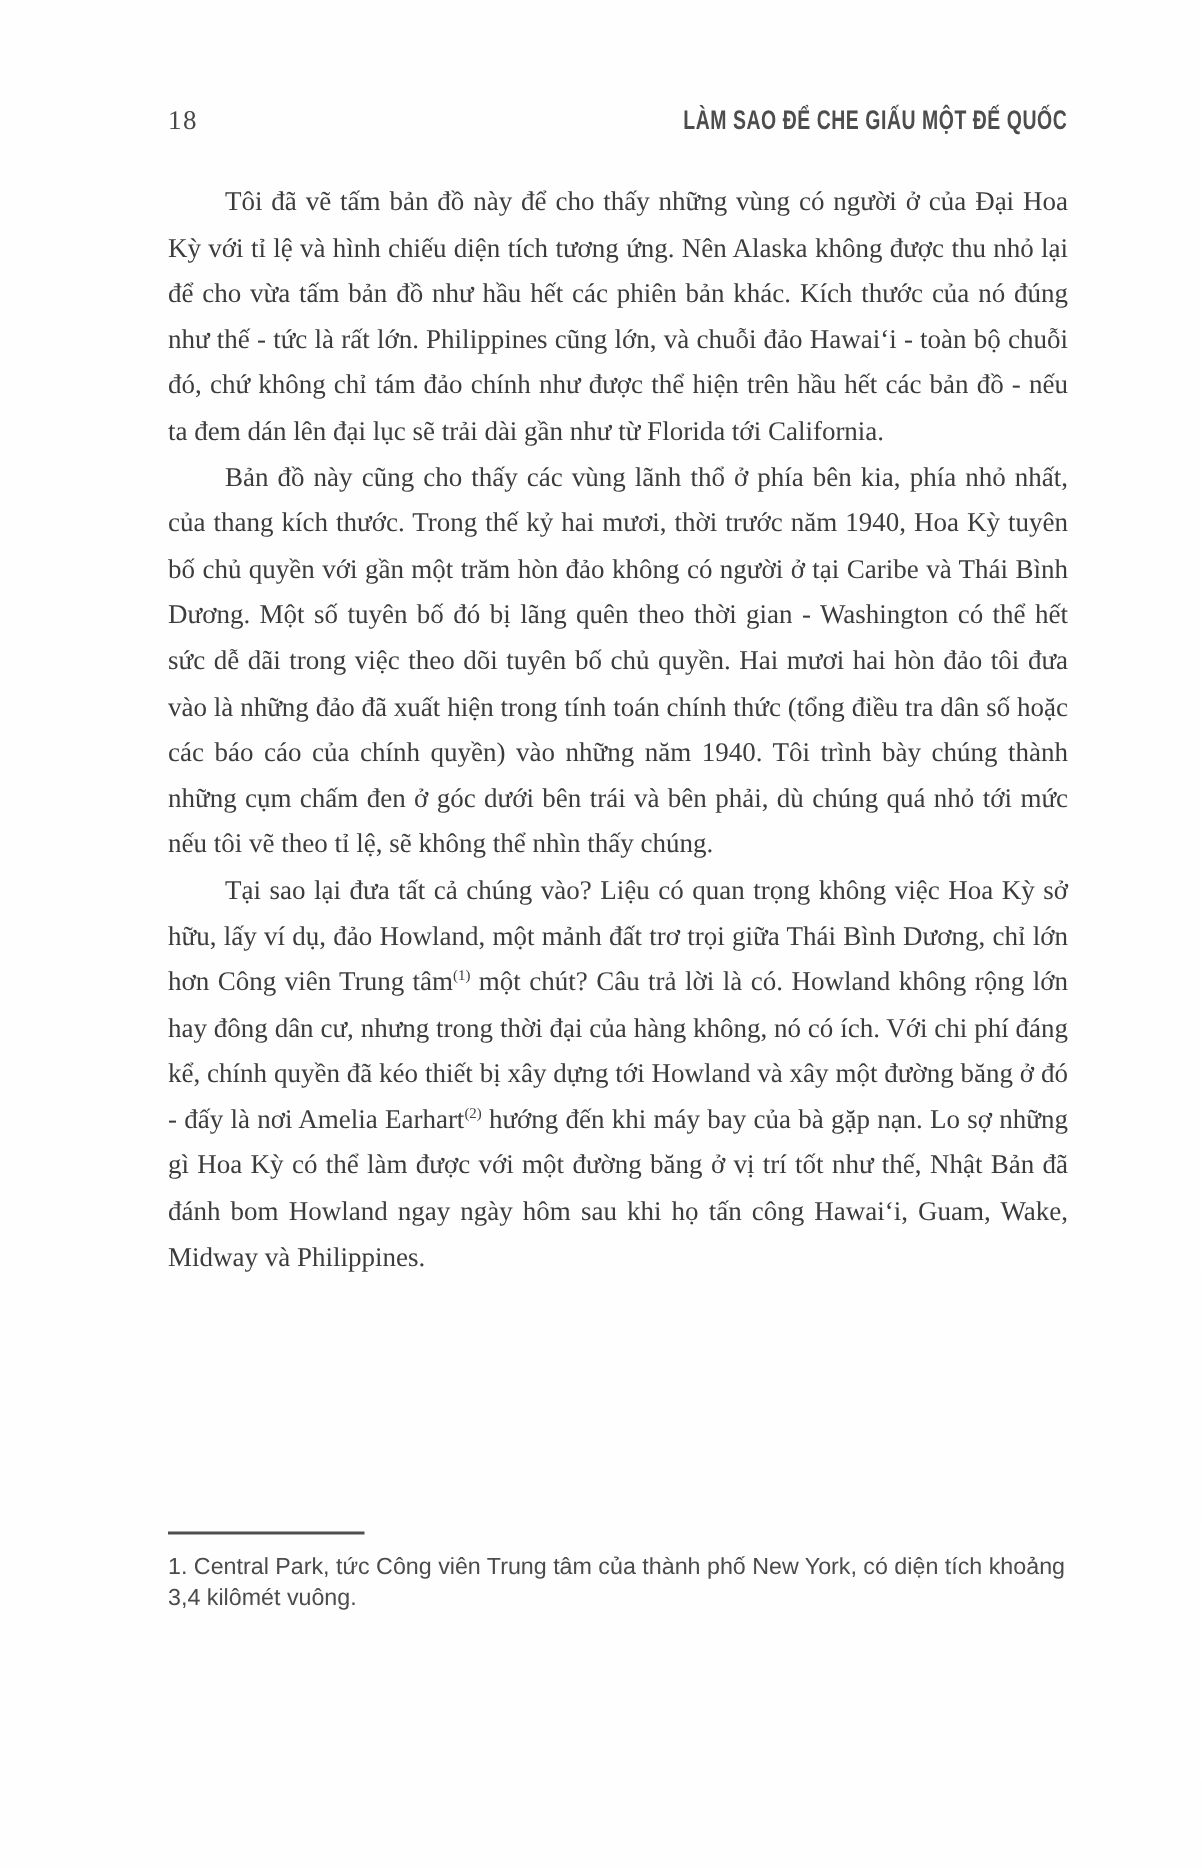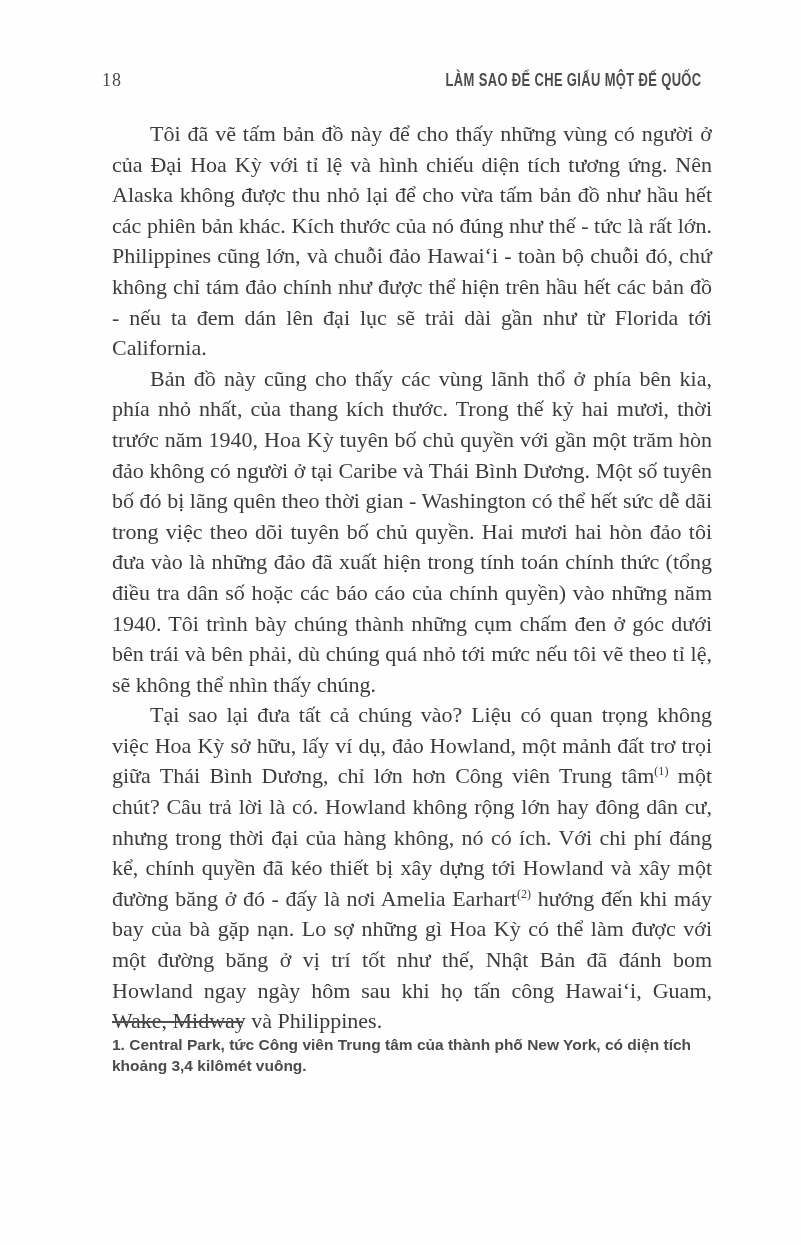--- a/index.html
+++ b/index.html
@@ -12,21 +12,21 @@
   }
   .page {
     position: relative;
     width: 801px;
     height: 1245px;
     background: #fefefe;
   }
   .page-header {
     position: absolute;
     top: 70px;
-    left: 102px;
+    left: 112px;
     width: 600px;
     display: flex;
     justify-content: space-between;
     align-items: baseline;
   }
   .page-number {
     font-family: "Liberation Serif", "DejaVu Serif", serif;
     font-size: 18px;
     color: #4a4a4a;
     letter-spacing: 1px;
@@ -39,21 +39,21 @@
     color: #4d4d4d;
     white-space: nowrap;
     transform: scaleX(0.72);
     transform-origin: right center;
   }
   .body-text {
     position: absolute;
     top: 119px;
     left: 112px;
     width: 600px;
-    font-size: 22px;
+    font-size: 18px;
     line-height: 30.6px;
     color: #3c3c3c;
     text-align: justify;
   }
   .body-text p {
     margin: 0;
     text-indent: 38px;
   }
   .body-text sup {
     font-size: 0.55em;
@@ -72,21 +72,20 @@
     height: 2px;
     background: #4f4f4f;
     margin: 0 0 11px 0;
   }
   .footnote {
     font-family: "Liberation Sans", "DejaVu Sans", sans-serif;
     font-size: 15.5px;
     line-height: 21.3px;
     color: #4b4b4b;
     text-align: left;
-    font-weight: bold;
   }
 </style>
 </head>
 <body>
 
 <div class="page">
 
   <header class="page-header">
     <span class="page-number">18</span>
     <span class="running-title">LÀM SAO ĐỂ CHE GIẤU MỘT ĐẾ QUỐC</span>

